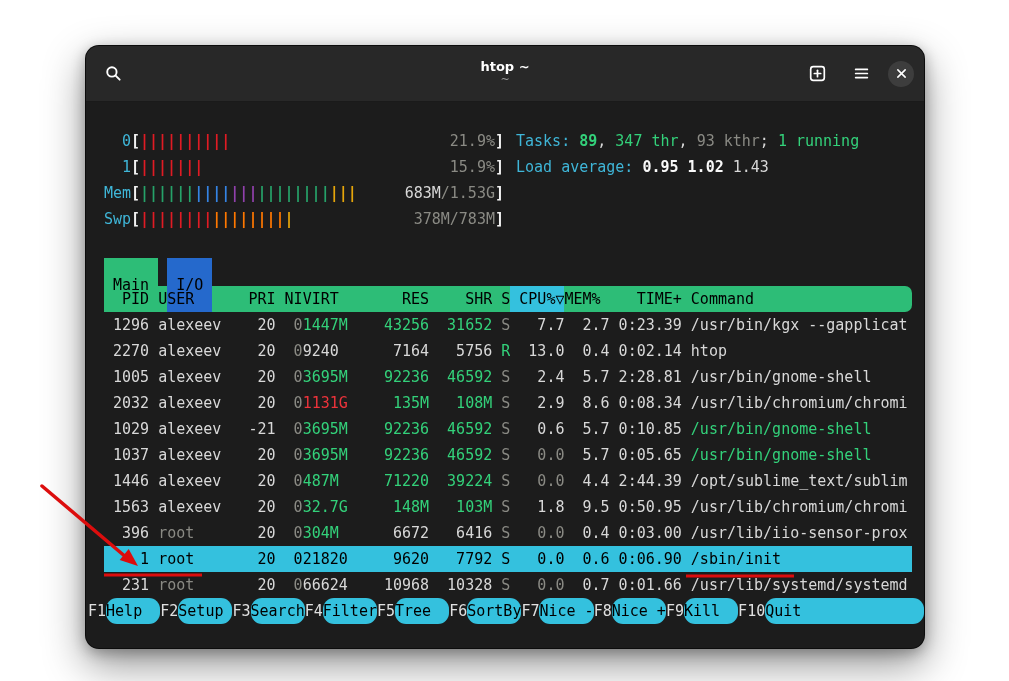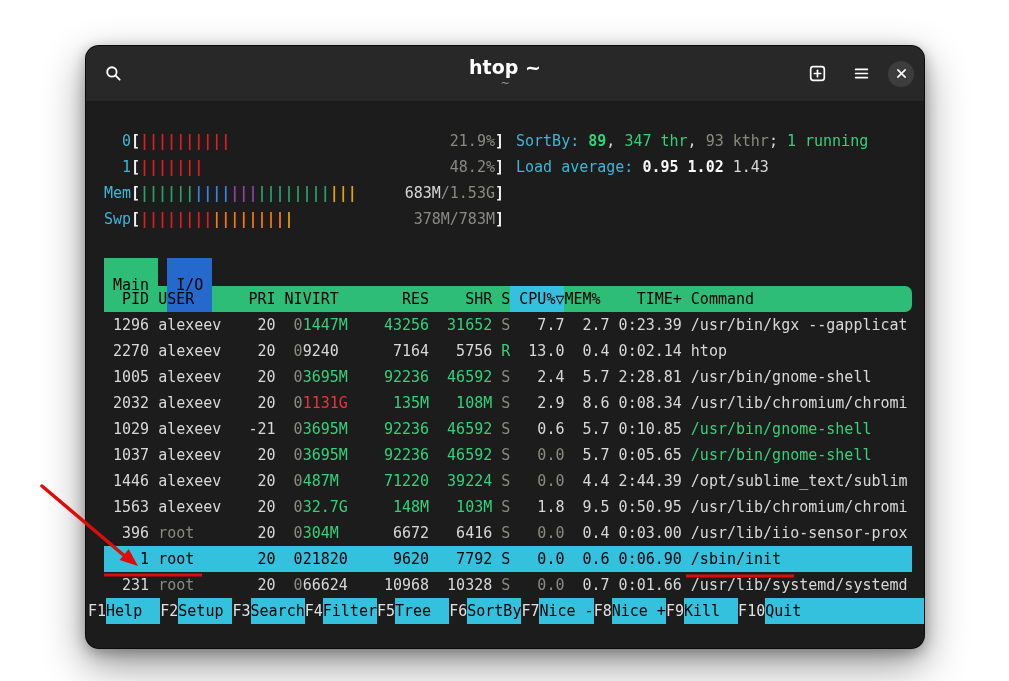--- a/index.html
+++ b/index.html
@@ -10,21 +10,21 @@
           overflow:hidden;background:#1c1c1c;border:1px solid rgba(0,0,0,.55);
           box-shadow:0 16px 42px rgba(0,0,0,.42),0 4px 14px rgba(0,0,0,.28);box-sizing:border-box;}
   .headerbar{height:56px;background:#282828;display:flex;align-items:center;padding:0 10px;
              position:relative;border-bottom:1px solid rgba(0,0,0,.35);box-sizing:border-box;}
   .hb-btn{width:34px;height:34px;border:none;background:transparent;border-radius:8px;
           display:flex;align-items:center;justify-content:center;padding:0;cursor:pointer;}
   .close-btn{width:26px;height:26px;border:none;border-radius:50%;background:#3d3d3d;
              display:flex;align-items:center;justify-content:center;padding:0;cursor:pointer;}
   .title-block{position:absolute;left:50%;top:50%;transform:translate(-50%,-50%);
                text-align:center;line-height:1.15;pointer-events:none;}
-  .title{font-weight:700;font-size:19px;color:#ffffff;}
+  .title{font-weight:700;font-size:13px;color:#ffffff;}
   .subtitle{font-size:11px;color:#9a9a9a;}
   .hb-right{margin-left:auto;display:flex;gap:10px;align-items:center;}
   
   .terminal{padding:26px 12px 16px 18px;font-family:"DejaVu Sans Mono",monospace;
             font-size:15px;line-height:26px;color:#d8d8d8;}
   .top-area{display:flex;margin-bottom:26px;}
   .meters{width:400px;}
   .meter{display:flex;height:26px;white-space:pre;}
   .mlabel{width:27px;text-align:right;color:#3fb6d8;}
   .bracket{color:#f2f2f2;font-weight:700;}
@@ -62,21 +62,21 @@
   .col-res{width:7ch;text-align:right;}
   .col-shr{width:7ch;text-align:right;}
   .col-s{width:2ch;text-align:right;}
   .col-cpu{width:6ch;text-align:right;}
   .col-mem{width:5ch;text-align:right;}
   .col-time{width:8ch;text-align:right;}
   .col-cmd{flex:1;padding-left:1ch;text-align:left;}
   
   .fbar{display:flex;height:26px;white-space:pre;margin:0 -12px 0 -16px;}
   .fkey{color:#e0e0e0;display:inline-block;}
-  .flabel{background:#34c1de;color:#000;width:6ch;display:inline-block;overflow:hidden;cursor:pointer;}
+  .flabel{background:#34c1de;color:#000;width:6ch;display:inline-block;overflow:hidden;cursor:pointer;border-radius:11px;}
   .flabel.fill{flex:1;}
   
   .annot{position:absolute;left:0;top:0;width:1009px;height:681px;pointer-events:none;z-index:20;}
 </style>
 </head>
 <body>
 
 <div class="page">
   <div class="window">
 
@@ -118,26 +118,26 @@
             </g>
           </svg>
         </button>
       </div>
     </div>
 
     <div class="terminal">
       <div class="top-area">
         <div class="meters" id="meters">
             <div class="meter"><span class="mlabel">0</span><span class="bracket">[</span><span class="mbar"><span class="seg" style="color: rgb(224, 27, 36);">||||||||||</span><span class="mval"><span class="c-g">21.9%</span></span></span><span class="bracket">]</span></div>
-            <div class="meter"><span class="mlabel">1</span><span class="bracket">[</span><span class="mbar"><span class="seg" style="color: rgb(224, 27, 36);">|||||||</span><span class="mval"><span class="c-g">48.2%</span></span></span><span class="bracket">]</span></div>
+            <div class="meter"><span class="mlabel">1</span><span class="bracket">[</span><span class="mbar"><span class="seg" style="color: rgb(224, 27, 36);">|||||||</span><span class="mval"><span class="c-g">15.9%</span></span></span><span class="bracket">]</span></div>
             <div class="meter"><span class="mlabel">Mem</span><span class="bracket">[</span><span class="mbar"><span class="seg" style="color: rgb(38, 162, 105);">||||||</span><span class="seg" style="color: rgb(53, 132, 228);">||||</span><span class="seg" style="color: rgb(145, 65, 172);">|||</span><span class="seg" style="color: rgb(38, 162, 105);">||||||||</span><span class="seg" style="color: rgb(229, 165, 10);">|||</span><span class="mval"><span class="c-w">683M</span><span class="c-g">/1.53G</span></span></span><span class="bracket">]</span></div>
             <div class="meter"><span class="mlabel">Swp</span><span class="bracket">[</span><span class="mbar"><span class="seg" style="color: rgb(224, 27, 36);">||||||||</span><span class="seg" style="color: rgb(255, 120, 0);">||||||||</span><span class="seg" style="color: rgb(229, 165, 10);">|</span><span class="mval"><span class="c-g">378M/783M</span></span></span><span class="bracket">]</span></div>
           </div>
         <div class="info" id="info">
-            <div class="info-line"><span class="c-cyan">SortBy: </span><span class="c-grnb">89</span><span class="c-w">, </span><span class="c-grn">347 thr</span><span class="c-w">, </span><span class="c-g">93 kthr</span><span class="c-w">; </span><span class="c-grn">1 running</span></div>
+            <div class="info-line"><span class="c-cyan">Tasks: </span><span class="c-grnb">89</span><span class="c-w">, </span><span class="c-grn">347 thr</span><span class="c-w">, </span><span class="c-g">93 kthr</span><span class="c-w">; </span><span class="c-grn">1 running</span></div>
             <div class="info-line"><span class="c-cyan">Load average: </span><span class="c-wb">0.95 </span><span class="c-wb">1.02 </span><span class="c-w">1.43</span></div>
           </div>
       </div>
       <div class="tabs" id="tabs"><span class="tab active" style="background: rgb(45, 189, 119);">Main</span><span class="tab" style="background: rgb(37, 105, 204);">I/O</span></div>
       <div class="thead" id="thead"><span class="col col-pid">PID</span><span class="col col-user">USER</span><span class="col col-pri">PRI</span><span class="col col-ni">NI</span><span class="col col-virt">VIRT</span><span class="col col-res">RES</span><span class="col col-shr">SHR</span><span class="col col-s">S</span><span class="col col-cpu sorted">CPU%▽</span><span class="col col-mem">MEM%</span><span class="col col-time">TIME+</span><span class="col col-cmd">Command</span></div>
       <div class="tbody" id="tbodyEl">
           <div class="row"><span class="col col-pid c-w">1296</span><span class="col col-user c-w">alexeev</span><span class="col col-pri c-w">20</span><span class="col col-ni c-g">0</span><span class="col col-virt c-grn">1447M</span><span class="col col-res c-grn">43256</span><span class="col col-shr c-grn">31652</span><span class="col col-s c-g">S</span><span class="col col-cpu c-w">7.7</span><span class="col col-mem c-w">2.7</span><span class="col col-time c-w">0:23.39</span><span class="col col-cmd c-w">/usr/bin/kgx --gapplicat</span></div>
           <div class="row"><span class="col col-pid c-w">2270</span><span class="col col-user c-w">alexeev</span><span class="col col-pri c-w">20</span><span class="col col-ni c-g">0</span><span class="col col-virt c-w">9240</span><span class="col col-res c-w">7164</span><span class="col col-shr c-w">5756</span><span class="col col-s c-grn">R</span><span class="col col-cpu c-w">13.0</span><span class="col col-mem c-w">0.4</span><span class="col col-time c-w">0:02.14</span><span class="col col-cmd c-w">htop</span></div>
           <div class="row"><span class="col col-pid c-w">1005</span><span class="col col-user c-w">alexeev</span><span class="col col-pri c-w">20</span><span class="col col-ni c-g">0</span><span class="col col-virt c-grn">3695M</span><span class="col col-res c-grn">92236</span><span class="col col-shr c-grn">46592</span><span class="col col-s c-g">S</span><span class="col col-cpu c-w">2.4</span><span class="col col-mem c-w">5.7</span><span class="col col-time c-w">2:28.81</span><span class="col col-cmd c-w">/usr/bin/gnome-shell</span></div>
           <div class="row"><span class="col col-pid c-w">2032</span><span class="col col-user c-w">alexeev</span><span class="col col-pri c-w">20</span><span class="col col-ni c-g">0</span><span class="col col-virt c-red">1131G</span><span class="col col-res c-grn">135M</span><span class="col col-shr c-grn">108M</span><span class="col col-s c-g">S</span><span class="col col-cpu c-w">2.9</span><span class="col col-mem c-w">8.6</span><span class="col col-time c-w">0:08.34</span><span class="col col-cmd c-w">/usr/lib/chromium/chromi</span></div>

